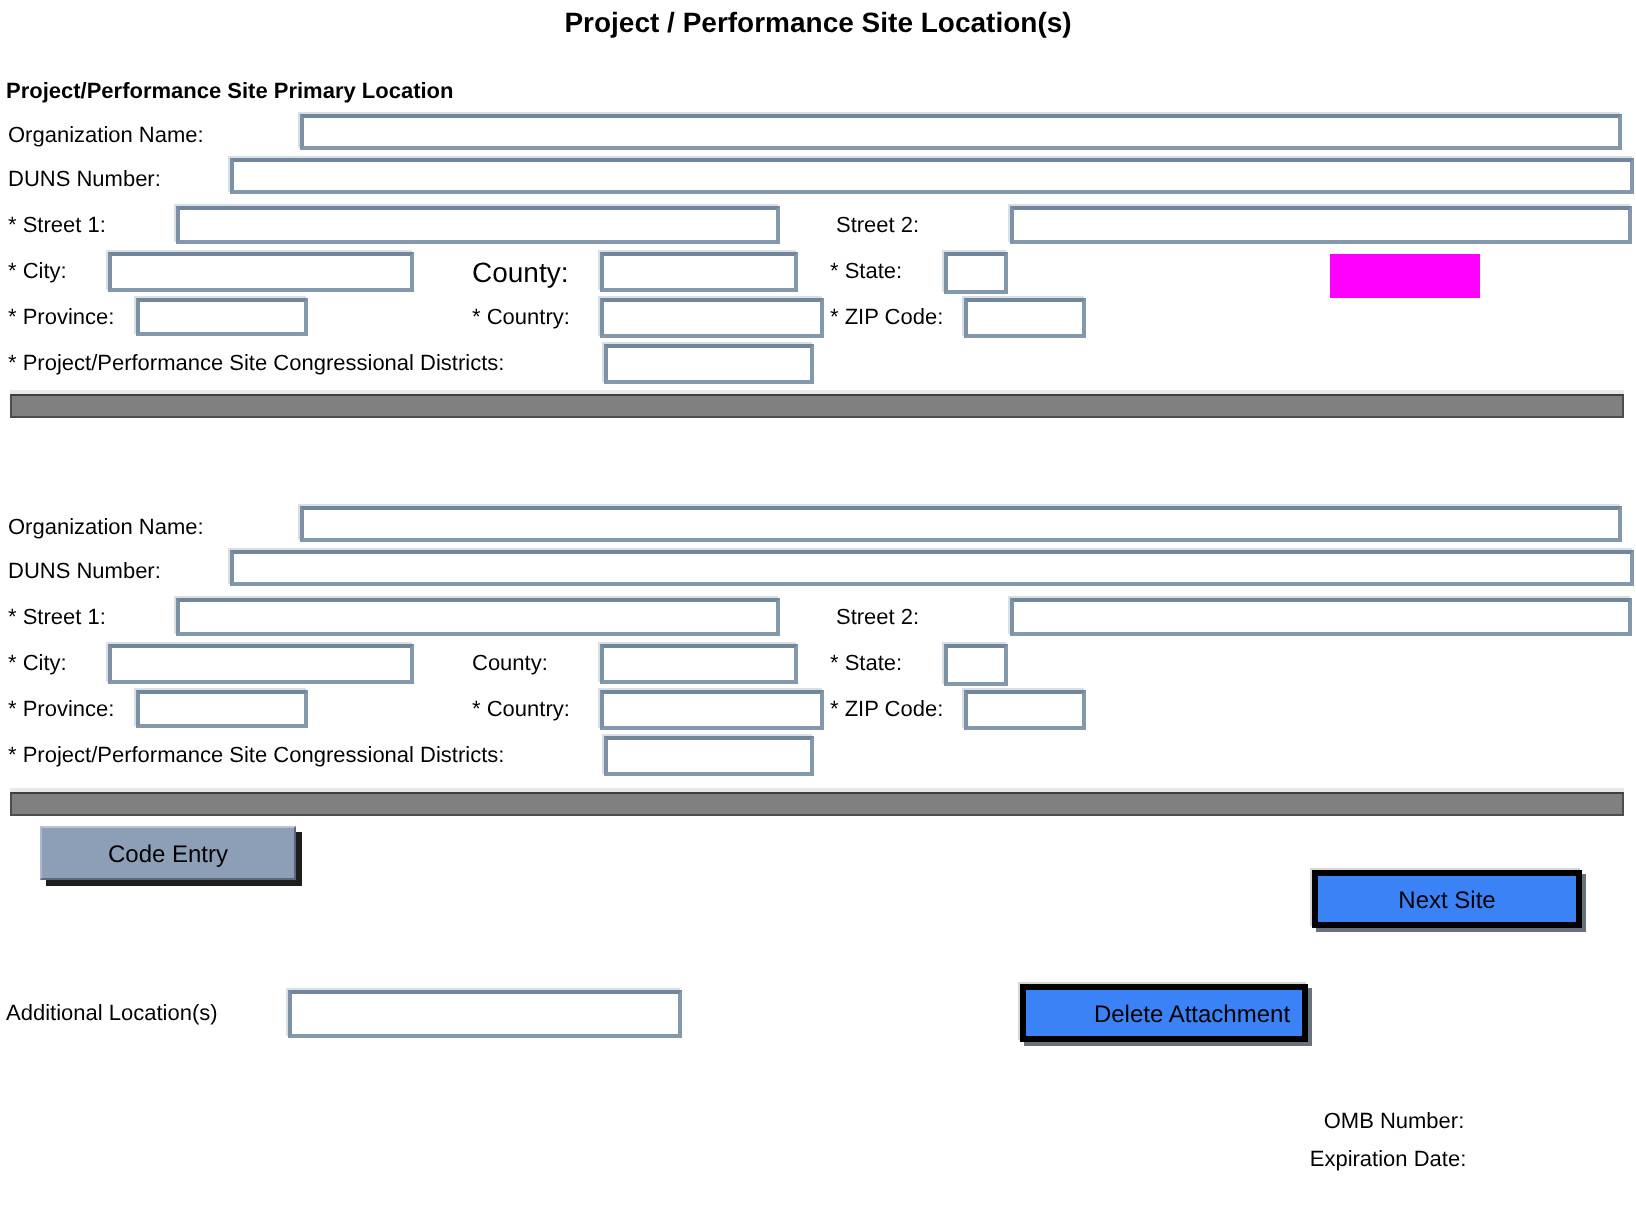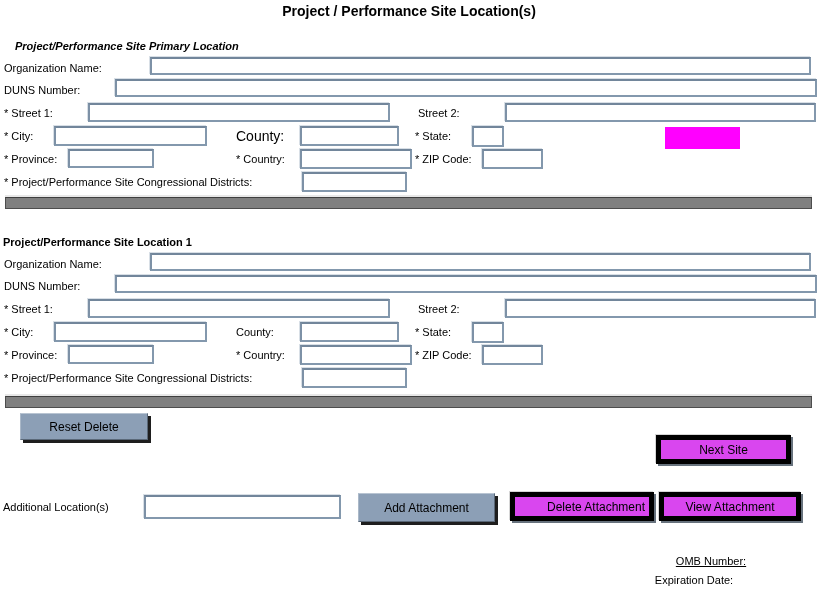--- a/index.html
+++ b/index.html
@@ -26,35 +26,35 @@
     position:absolute;box-sizing:border-box;font-family:inherit;font-size:12px;
     display:flex;align-items:center;justify-content:center;cursor:pointer;
     white-space:nowrap;padding:0;
   }
   .btn-blue{
     background:#8c9fb6;color:#000;
     border:1px solid #5a6878;border-top-color:#b8c4d2;border-left-color:#aab8c8;
     box-shadow:3px 3px 0 #1e1e1e;
   }
   .btn-white{
-    background:#d946ef;color:#000;
-    border:5px solid #000000;
+    background:#3b82f6;color:#000;
+    border:3px solid #000000;
     box-shadow:2px 2px 0 #67727d,-1px -1px 0 #d6d6d6;
   }
   .highlight{position:absolute;}
   .footer-text{font-size:11px;text-align:center;width:160px;line-height:13px;}
 </style>
 </head>
 <body>
 
 <div id="canvas">
 
   <div class="abs title">Project / Performance Site Location(s)</div>
 
-  <div class="abs sect-head" style="left:15px;top:40px;font-style:italic;">Project/Performance Site Primary Location</div>
+  <div class="abs sect-head" style="left:3px;top:40px;">Project/Performance Site Primary Location</div>
 
   <div class="abs lbl" style="left:4px;top:62px;">Organization Name:</div>
   <input class="inp" style="left: 150px; top: 57px; width: 661px; height: 18px;" value="">
 
   <div class="abs lbl" style="left:4px;top:84px;">DUNS Number:</div>
   <input class="inp" style="left: 115px; top: 79px; width: 702px; height: 18px;" value="">
 
   <div class="abs lbl" style="left:4px;top:107px;">* Street 1:</div>
   <input class="inp" style="left: 88px; top: 103px; width: 302px; height: 19px;" value="">
   <div class="abs lbl" style="left:418px;top:107px;">Street 2:</div>
@@ -73,21 +73,20 @@
   <div class="abs lbl" style="left:236px;top:153px;">* Country:</div>
   <input class="inp" style="left: 300px; top: 149px; width: 112px; height: 20px;" value="">
   <div class="abs lbl" style="left:415px;top:153px;">* ZIP Code:</div>
   <input class="inp" style="left: 482px; top: 149px; width: 61px; height: 20px;" value="">
 
   <div class="abs lbl" style="left:4px;top:176px;">* Project/Performance Site Congressional Districts:</div>
   <input class="inp" style="left: 302px; top: 172px; width: 105px; height: 20px;" value="">
 
   <div class="bar" style="left:5px;top:197px;width:807px;height:12px;"></div>
 
-  <div class="abs sect-head" style="left:3px;top:236px;">Project/Performance Site Location 1</div>
 
   <div class="abs lbl" style="left:4px;top:258px;">Organization Name:</div>
   <input class="inp" style="left: 150px; top: 253px; width: 661px; height: 18px;" value="">
 
   <div class="abs lbl" style="left:4px;top:280px;">DUNS Number:</div>
   <input class="inp" style="left: 115px; top: 275px; width: 702px; height: 18px;" value="">
 
   <div class="abs lbl" style="left:4px;top:303px;">* Street 1:</div>
   <input class="inp" style="left: 88px; top: 299px; width: 302px; height: 19px;" value="">
   <div class="abs lbl" style="left:418px;top:303px;">Street 2:</div>
@@ -105,27 +104,25 @@
   <div class="abs lbl" style="left:236px;top:349px;">* Country:</div>
   <input class="inp" style="left: 300px; top: 345px; width: 112px; height: 20px;" value="">
   <div class="abs lbl" style="left:415px;top:349px;">* ZIP Code:</div>
   <input class="inp" style="left: 482px; top: 345px; width: 61px; height: 20px;" value="">
 
   <div class="abs lbl" style="left:4px;top:372px;">* Project/Performance Site Congressional Districts:</div>
   <input class="inp" style="left: 302px; top: 368px; width: 105px; height: 20px;" value="">
 
   <div class="bar" style="left:5px;top:396px;width:807px;height:12px;"></div>
 
-  <button class="btn btn-blue" style="left:20px;top:413px;width:128px;height:27px;">Reset Delete</button>
+  <button class="btn btn-blue" style="left:20px;top:413px;width:128px;height:27px;">Code Entry</button>
 
   <button class="btn btn-white" style="left:656px;top:435px;width:135px;height:29px;">Next Site</button>
 
   <div class="abs lbl" style="left:3px;top:501px;text-align:right;">Additional Location(s)</div>
   <input class="inp" style="left: 144px; top: 495px; width: 197px; height: 24px;" value="">
 
-  <button class="btn btn-blue" style="left:358px;top:493px;width:137px;height:29px;">Add Attachment</button>
   <button class="btn btn-white" style="left:510px;top:492px;width:144px;height:29px;padding-left:28px;">Delete Attachment</button>
-  <button class="btn btn-white" style="left:659px;top:492px;width:142px;height:29px;">View Attachment</button>
 
-  <div class="abs footer-text" style="left:631px;top:555px;text-decoration:underline;">OMB Number:</div>
+  <div class="abs footer-text" style="left:617px;top:555px;">OMB Number:</div>
   <div class="abs footer-text" style="left:614px;top:574px;">Expiration Date:</div>
 
 </div>
 
 </body></html>

